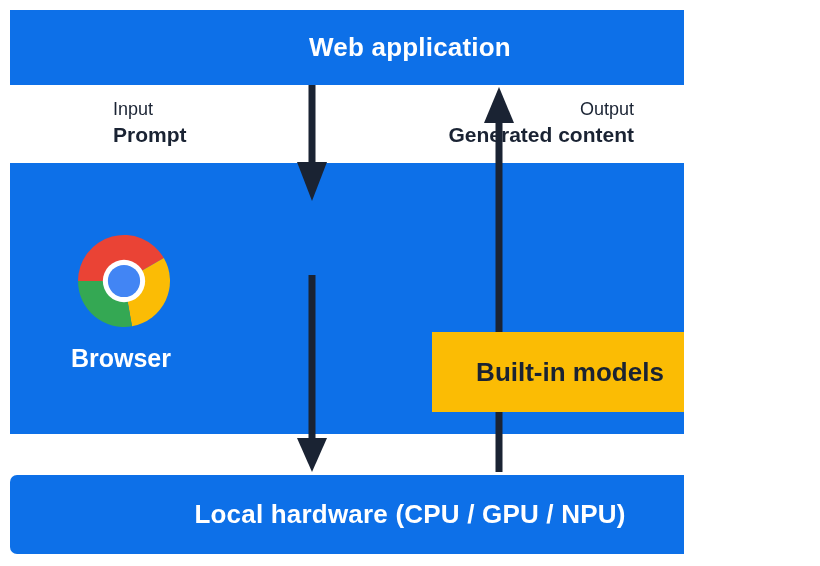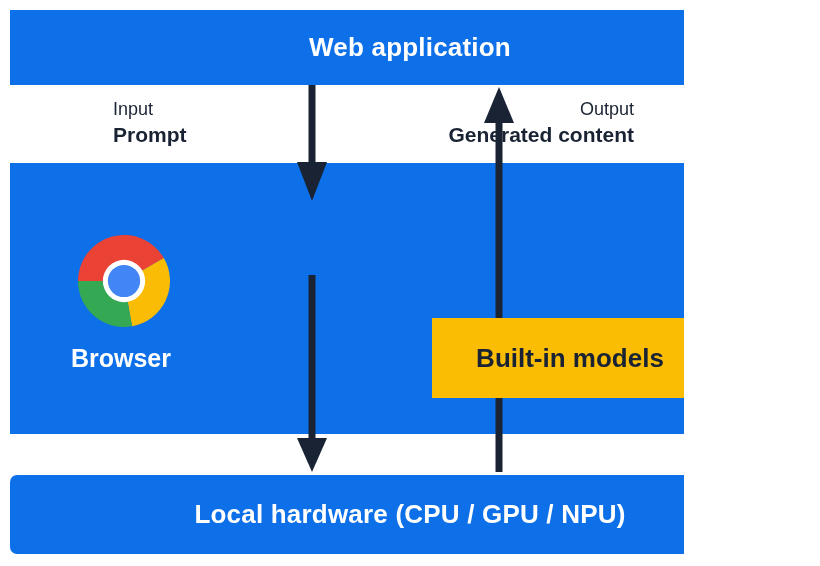--- a/index.html
+++ b/index.html
@@ -32,21 +32,21 @@
   .annotation.left{left:113px;text-align:left;}
   .annotation.right{right:50px;text-align:right;}
 
   .arrows{position:absolute;left:0;top:0;width:820px;height:566px;pointer-events:none;}
   .arrow-shape{fill:var(--color-ink);}
 
   .box{position:absolute;background:var(--color-yellow);
        display:flex;flex-direction:column;align-items:center;justify-content:center;
        color:var(--color-ink);font-weight:700;font-size:26px;text-align:center;}
   .web-apis-box{left:253px;top:202px;width:304px;height:73px;}
-  .models-box{left:432px;top:318px;width:276px;height:80px;line-height:34px;}
+  .models-box{left:432px;top:332px;width:276px;height:80px;line-height:34px;}
 
   .chrome-icon{position:absolute;left:78px;top:235px;width:92px;height:92px;}
   .chrome-icon svg{display:block;width:100%;height:100%;}
   .browser-label{position:absolute;left:41px;top:344px;width:160px;text-align:center;
        color:var(--color-white);font-weight:700;font-size:25px;}
 </style>
 </head>
 <body>
 
 <div class="page">

